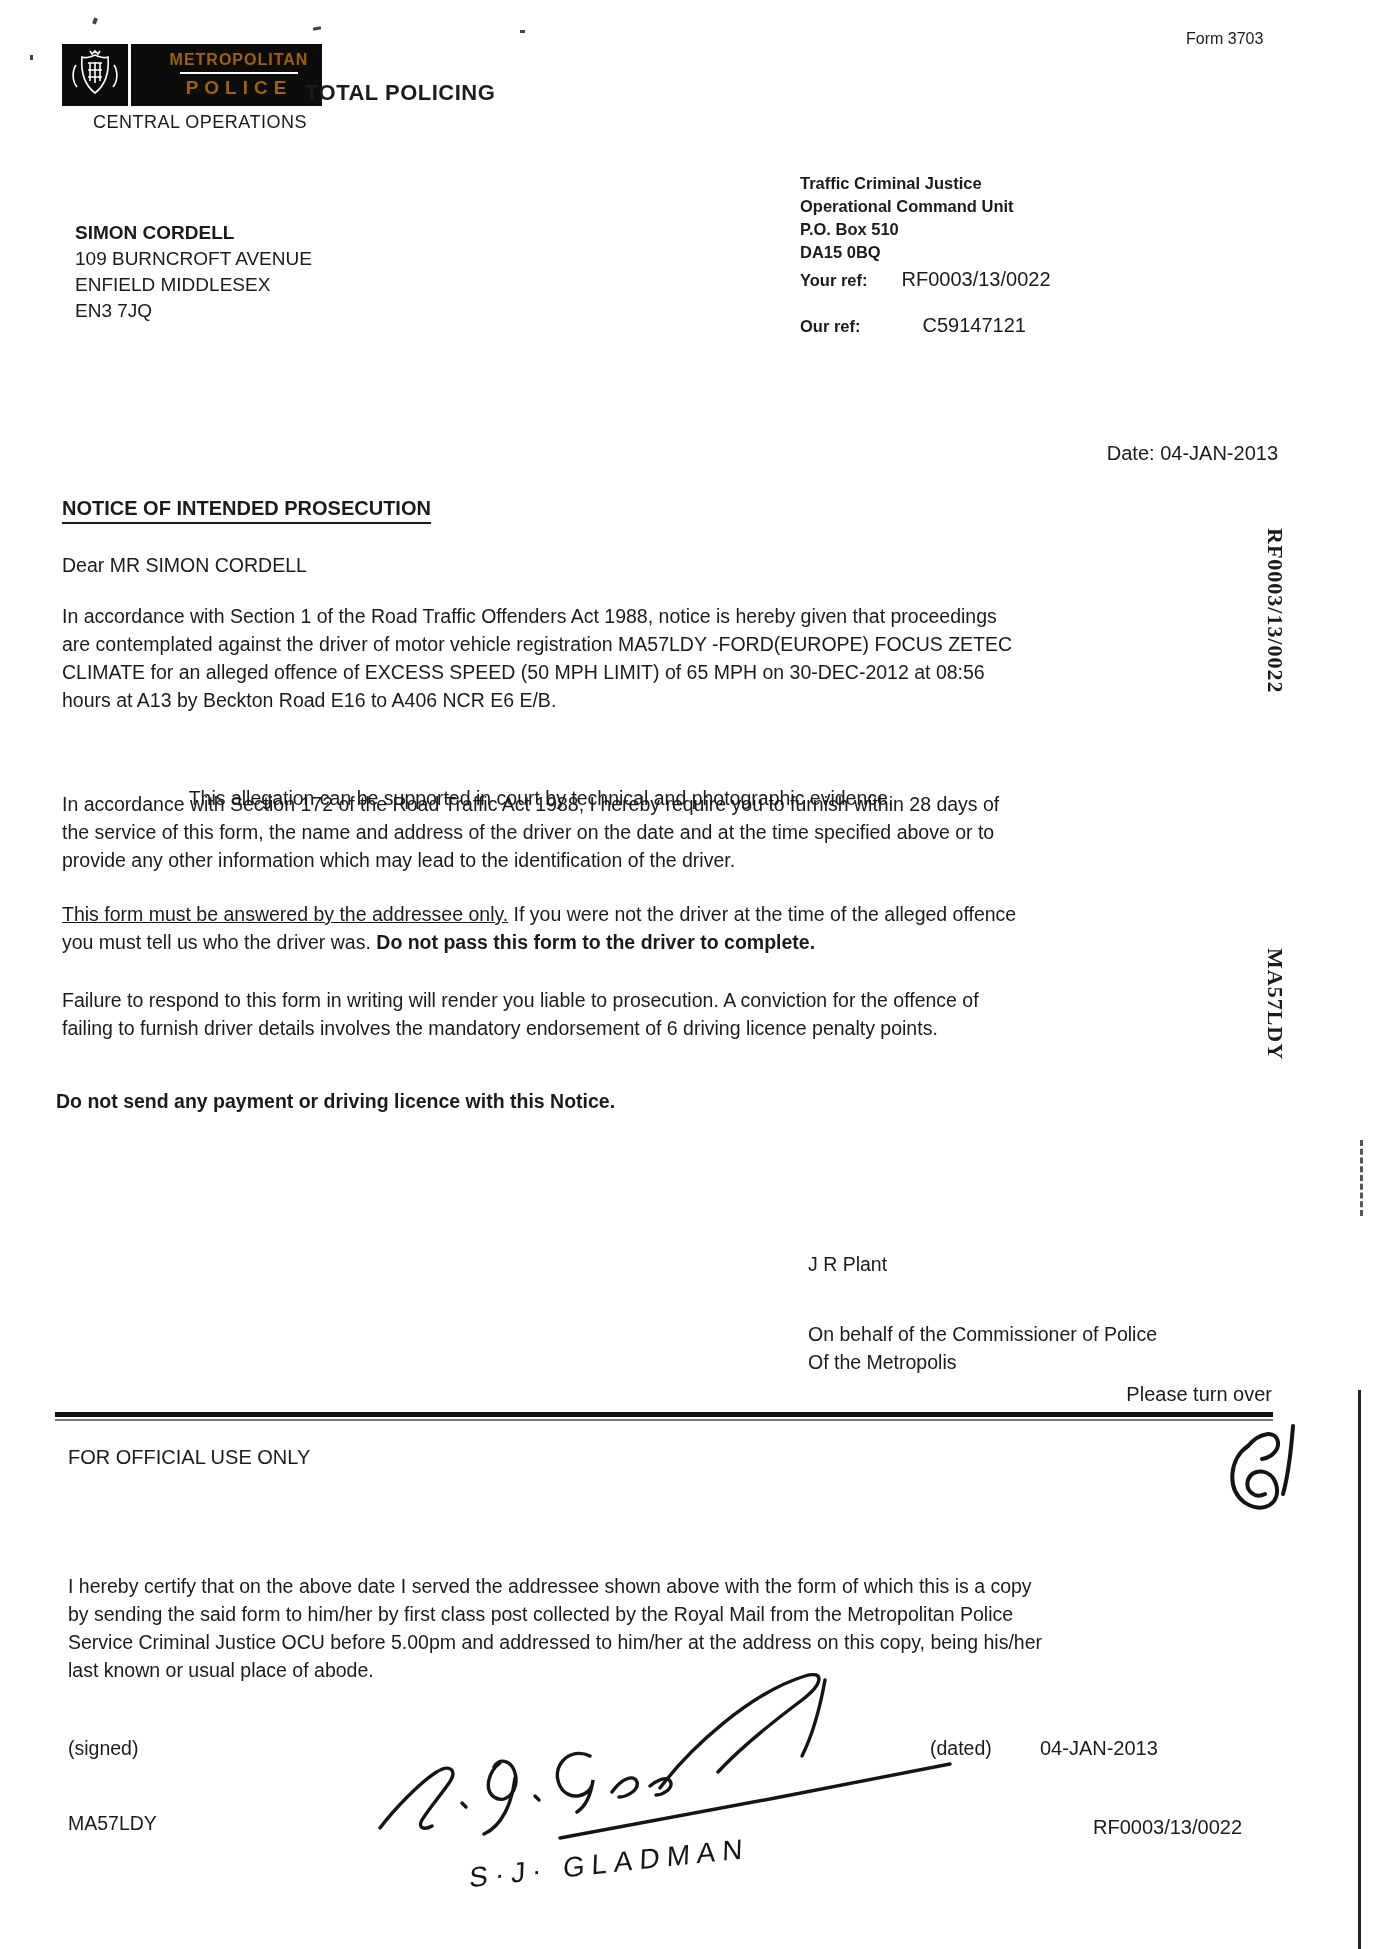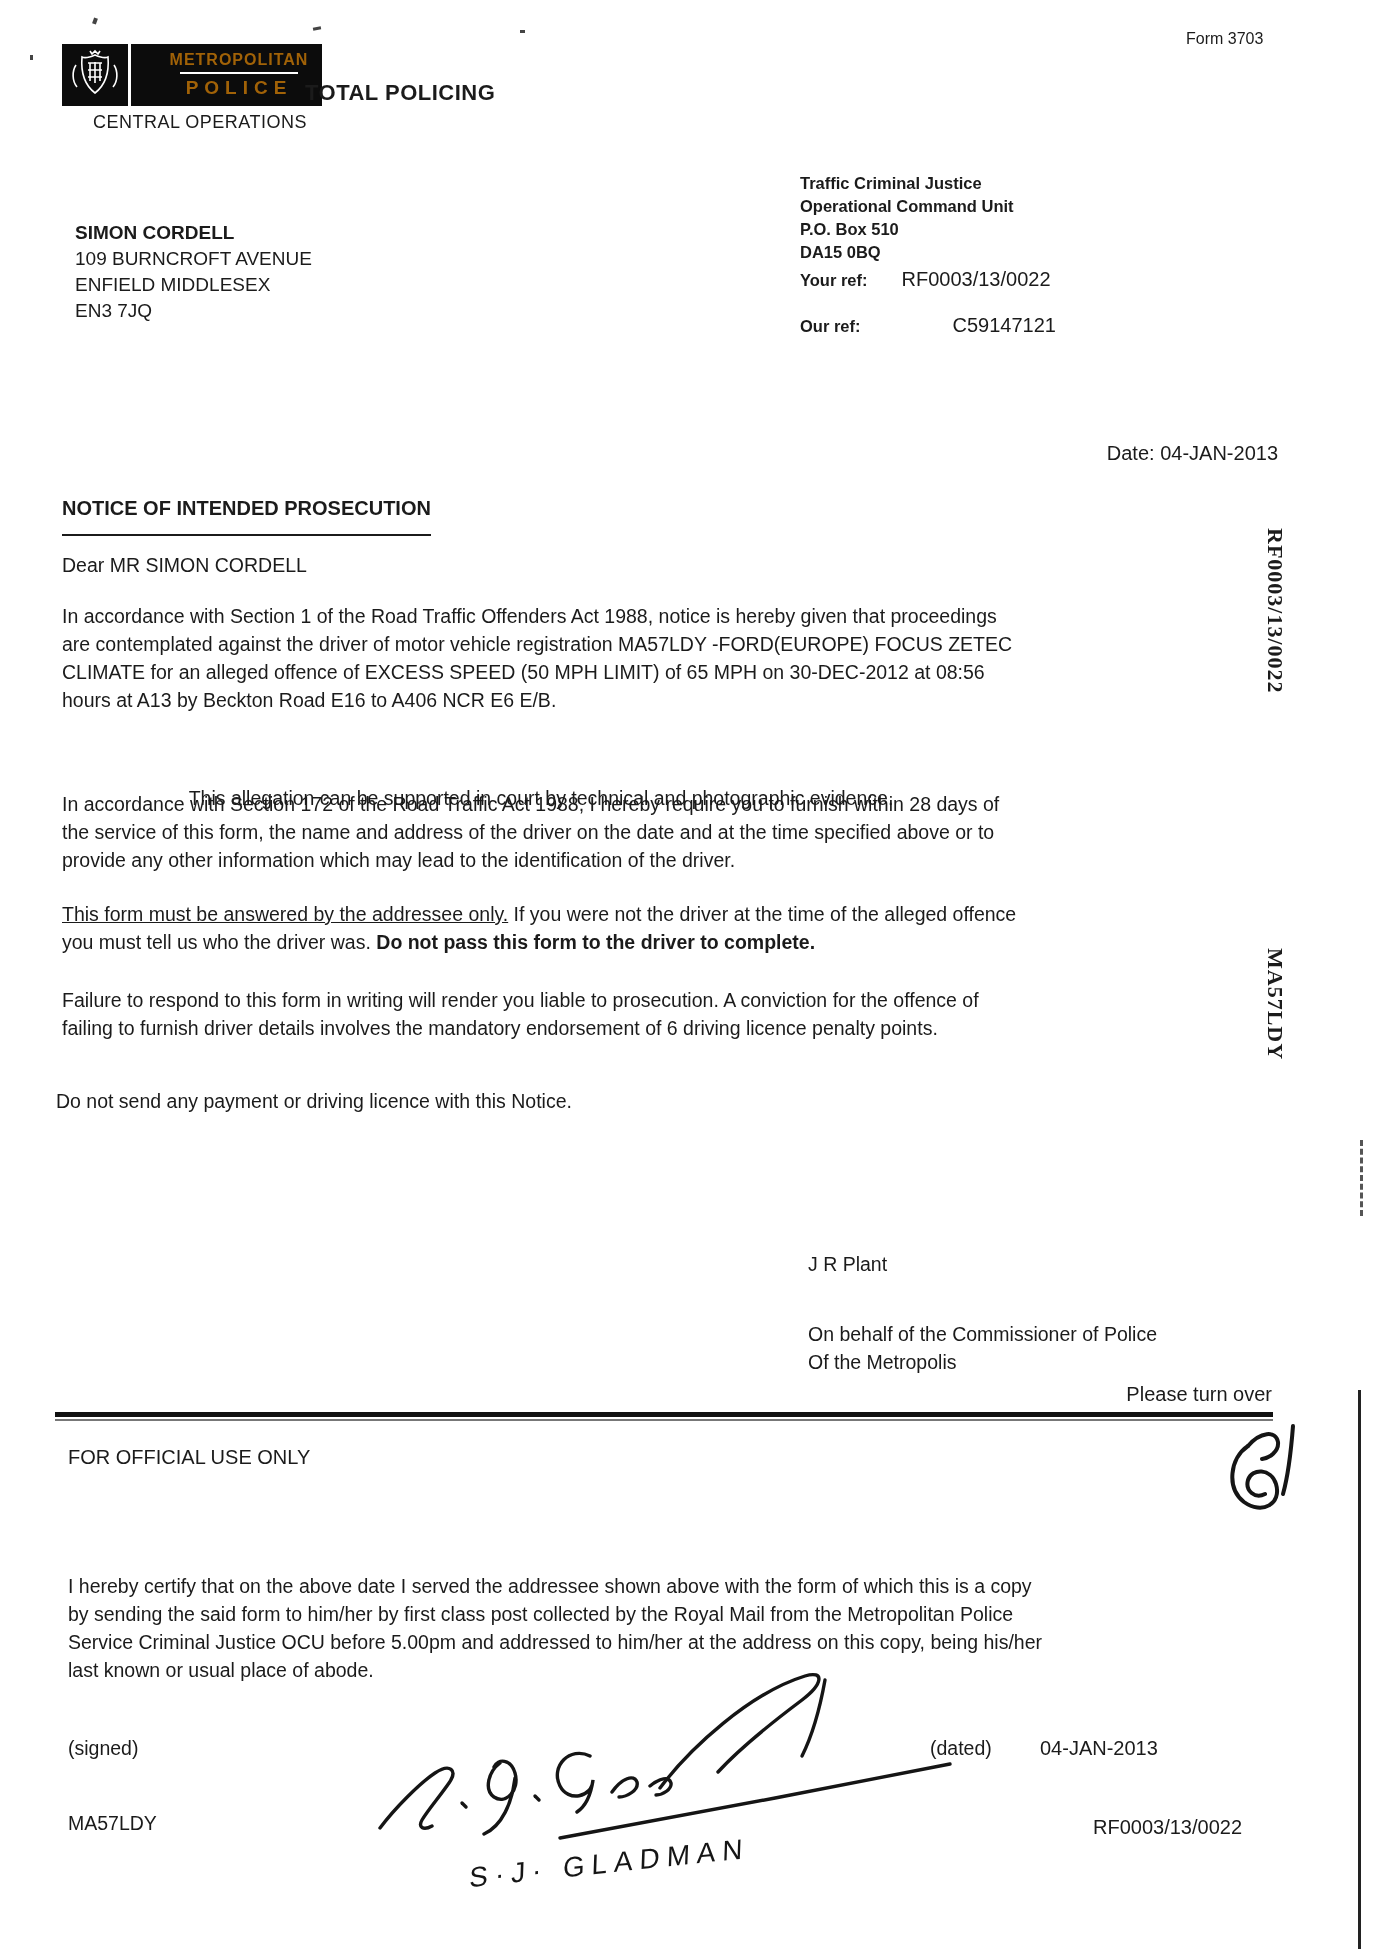--- a/index.html
+++ b/index.html
@@ -20,34 +20,34 @@
   
   .recipient{position:absolute;left:75px;top:220px;font-size:19px;line-height:26px;}
   .recipient .name{font-weight:bold;}
   .sender{position:absolute;left:800px;top:172px;font-size:16.5px;font-weight:bold;line-height:23px;}
   .ref-row{position:absolute;display:flex;align-items:baseline;}
   .ref-row .lbl{font-size:16.5px;font-weight:bold;}
   .ref-row .val{font-size:20px;}
   .your-ref{left:800px;top:268px;}
   .your-ref .val{margin-left:34px;}
   .our-ref{left:800px;top:314px;}
-  .our-ref .val{margin-left:92px;}
+  .our-ref .val{margin-left:62px;}
   .date-line{position:absolute;top:442px;right:101px;font-size:20px;}
   
-  .title{position:absolute;left:62px;top:497px;font-size:20px;font-weight:bold;border-bottom:2.5px solid #1b1b1b;padding-bottom:14px;}
+  .title{position:absolute;left:62px;top:497px;font-size:20px;font-weight:bold;border-bottom:2.5px solid #1b1b1b;padding-bottom:2px;}
   .salutation{position:absolute;left:62px;top:554px;font-size:19.5px;}
   .para{position:absolute;left:62px;width:958px;font-size:19.5px;line-height:28px;}
   .p1{top:602px;}
   .p2{top:784px;text-align:center;}
   .p3{top:790px;}
   .p4{top:900px;}
   .p5{top:986px;}
   .underline{text-decoration:underline;}
   .bold{font-weight:bold;}
-  .payment-notice{position:absolute;left:56px;top:1090px;font-size:19.5px;font-weight:normal;}
+  .payment-notice{position:absolute;left:56px;top:1090px;font-size:19.5px;font-weight:bold;}
   
   .vside{position:absolute;font-family:"Liberation Serif",serif;font-weight:bold;font-size:22px;letter-spacing:1px;transform:rotate(90deg);transform-origin:top left;white-space:nowrap;}
   .vref{left:1288px;top:528px;}
   .vreg{left:1288px;top:948px;}
   
   .signatory-name{position:absolute;left:808px;top:1253px;font-size:19.5px;}
   .signatory-role{position:absolute;left:808px;top:1320px;font-size:19.5px;line-height:28px;}
   .turn-over{position:absolute;top:1383px;right:107px;font-size:20px;}
   .rule{position:absolute;left:55px;top:1412px;width:1218px;height:5px;background:#111;}
   .rule2{position:absolute;left:55px;top:1419px;width:1218px;height:2px;background:#777;}

